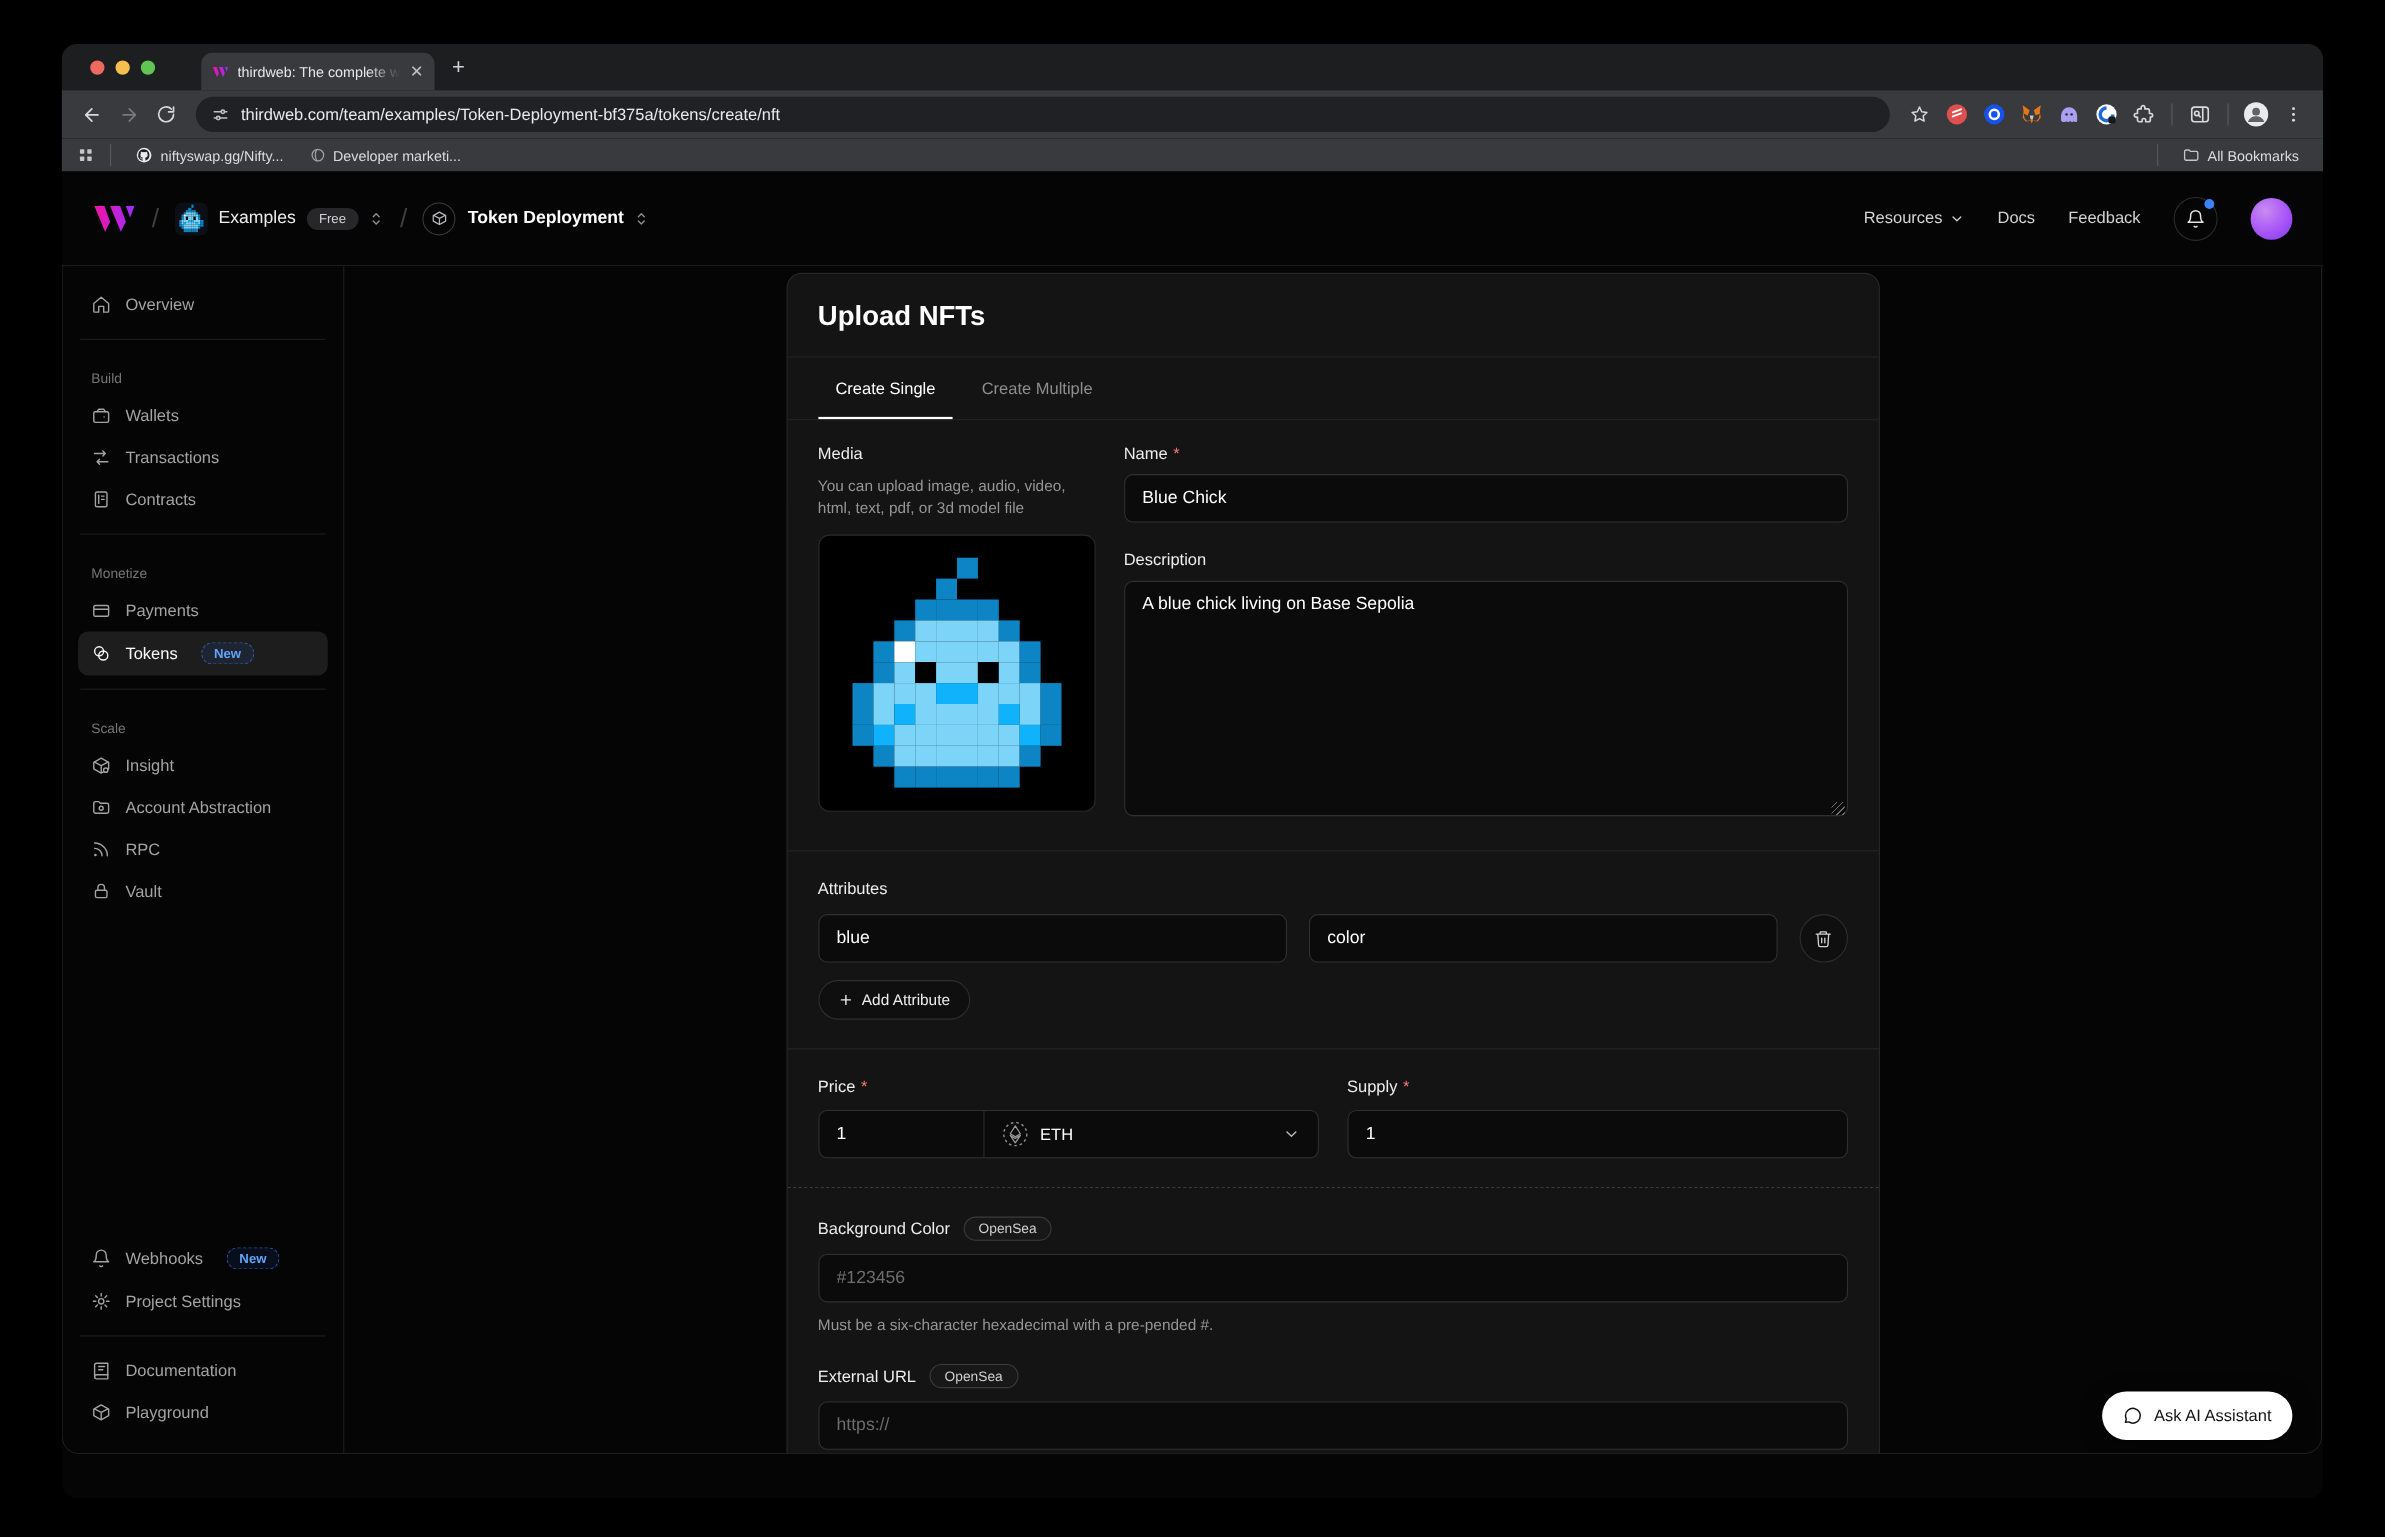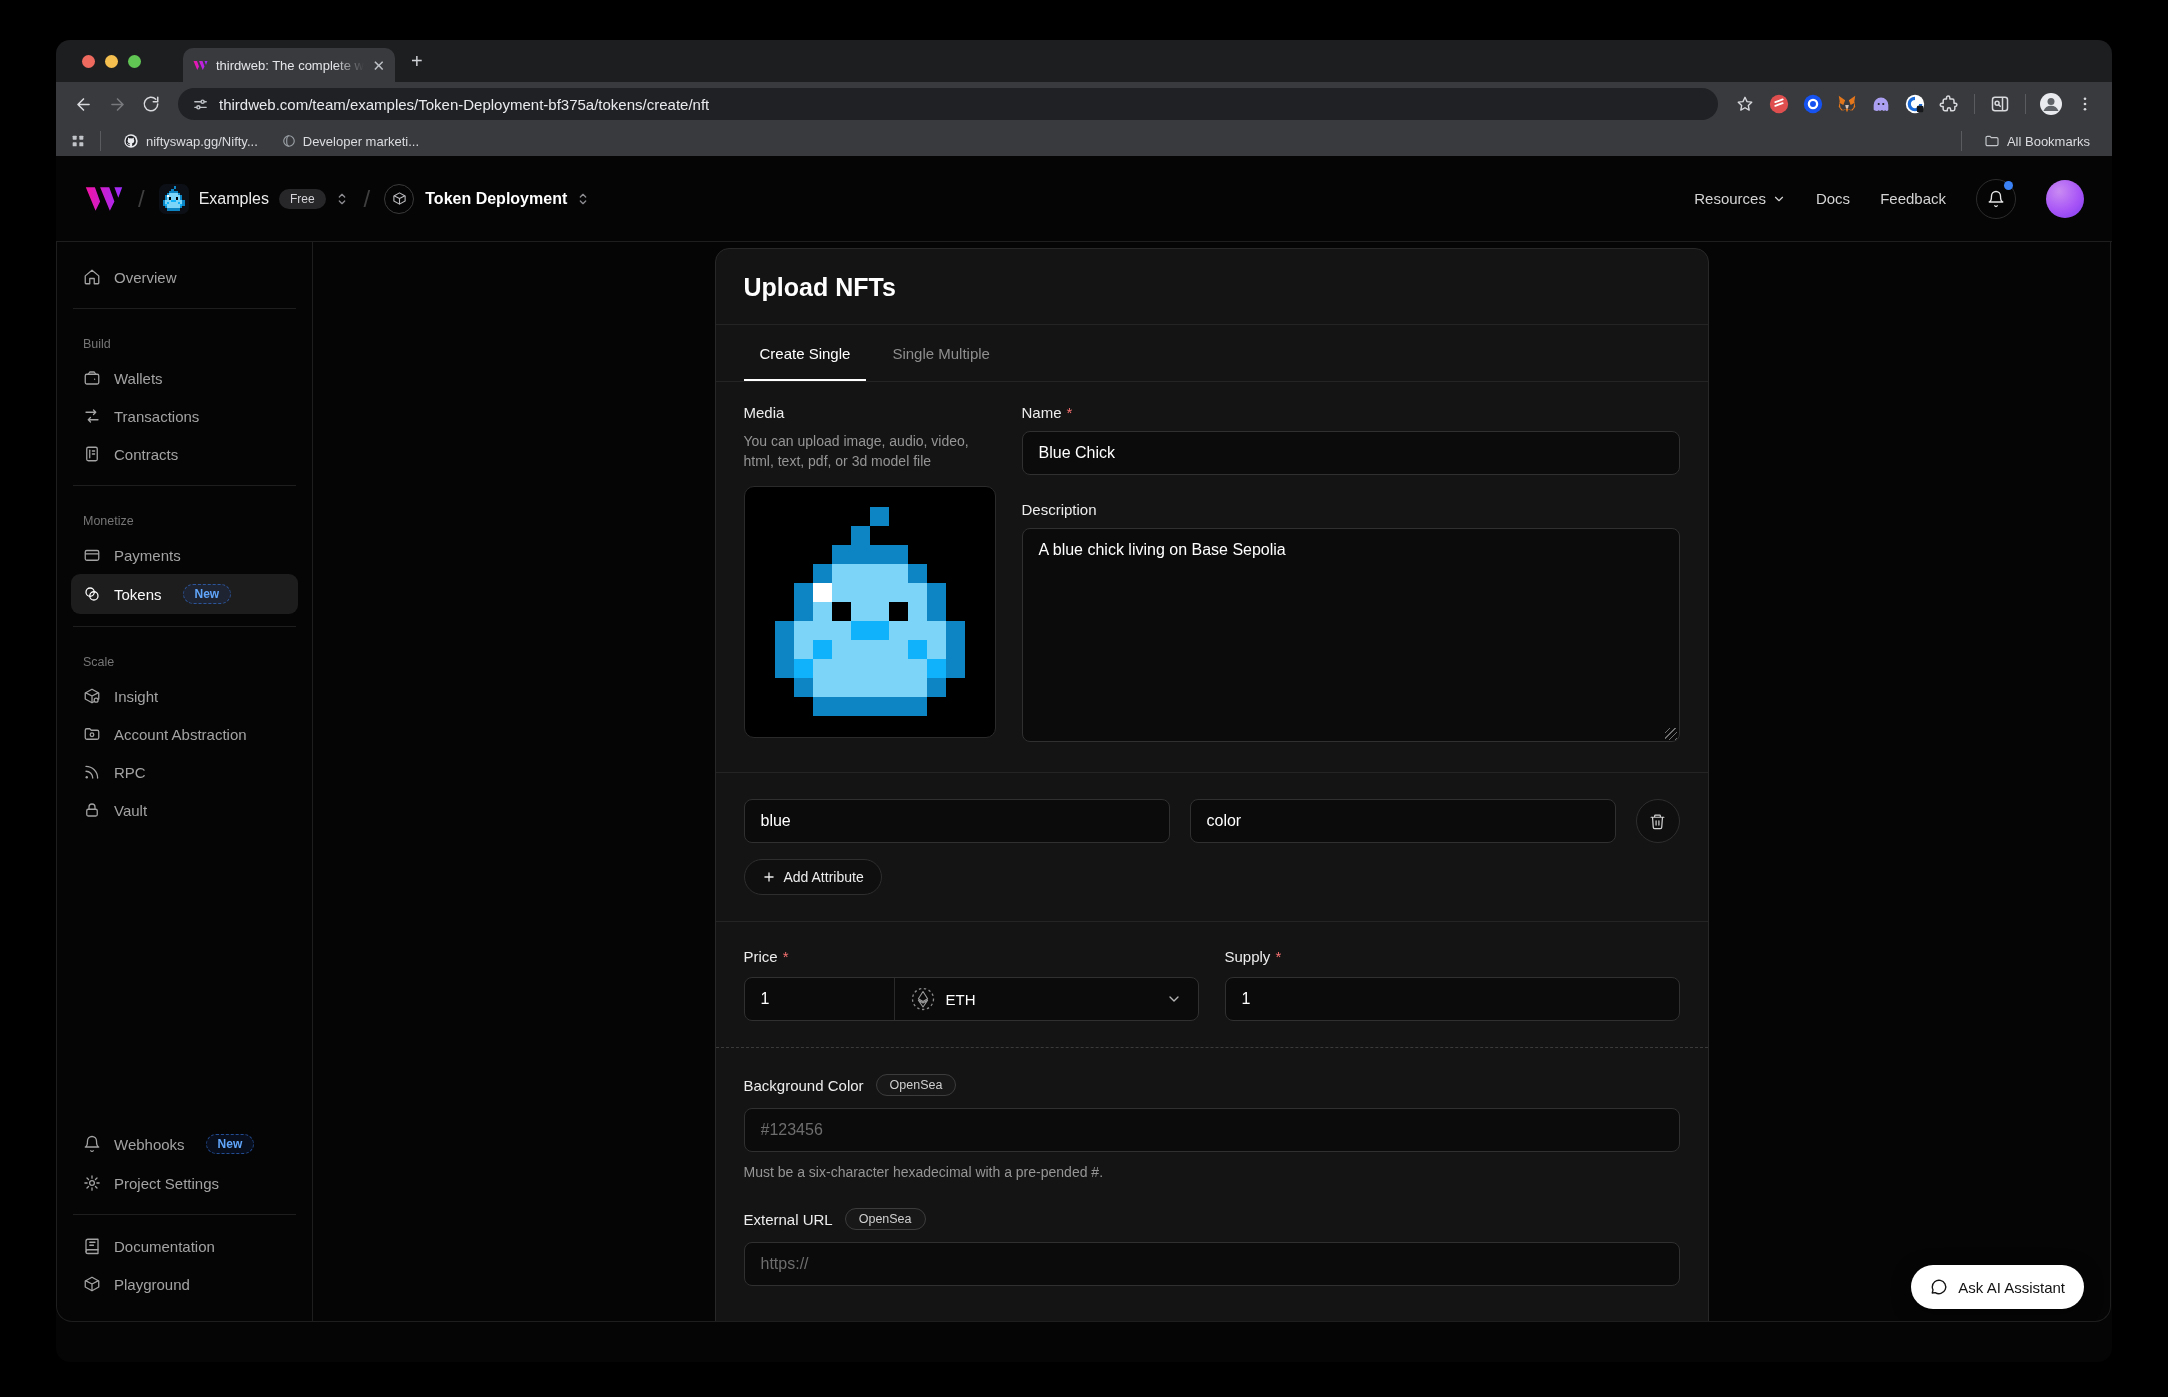--- a/index.html
+++ b/index.html
@@ -587,21 +587,21 @@
           </div>
         </div>
 
         <div class="main">
           <div class="card">
             <div class="card-head">
               <div class="card-title">Upload NFTs</div>
             </div>
             <div class="tabs">
               <div class="tabitem active">Create Single</div>
-              <div class="tabitem">Single Multiple</div>
+              <div class="tabitem">Create Multiple</div>
             </div>
 
             <div class="card-body">
 
               <div class="row-media">
                 <div class="media-col">
                   <div class="lbl">Media</div>
                   <div class="help" style="margin-top:10px;">You can upload image, audio, video, html, text, pdf, or 3d model file</div>
                   <div class="media-box">
                     <span class="pixelart" style="display: grid; grid-template-columns: repeat(12, 19px);">
@@ -749,20 +749,21 @@
                   <div class="lbl mt26">Description</div>
                   <div class="ta-wrap mt10">
                     <textarea class="tw-textarea" style="">A blue chick living on Base Sepolia</textarea>
                     <span class="ta-grip"></span>
                   </div>
                 </div>
               </div>
 
               <div class="sect-div"></div>
 
+              <div class="lbl">Attributes</div>
               <div class="attr-row">
                 <input class="tw-input" value="blue" style="">
                 <input class="tw-input" value="color" style="">
                 <span class="icon-round">
                   <svg width="17" height="17" viewBox="0 0 24 24" fill="none" stroke="currentColor" stroke-width="1.7" stroke-linecap="round" stroke-linejoin="round">
                       <path d="M3 6h18M8 6V4a1 1 0 011-1h6a1 1 0 011 1v2M19 6l-1 14a2 2 0 01-2 2H8a2 2 0 01-2-2L5 6M10 11v6M14 11v6"></path>
                     </svg>
                 </span>
               </div>
               <button class="btn-pill">

